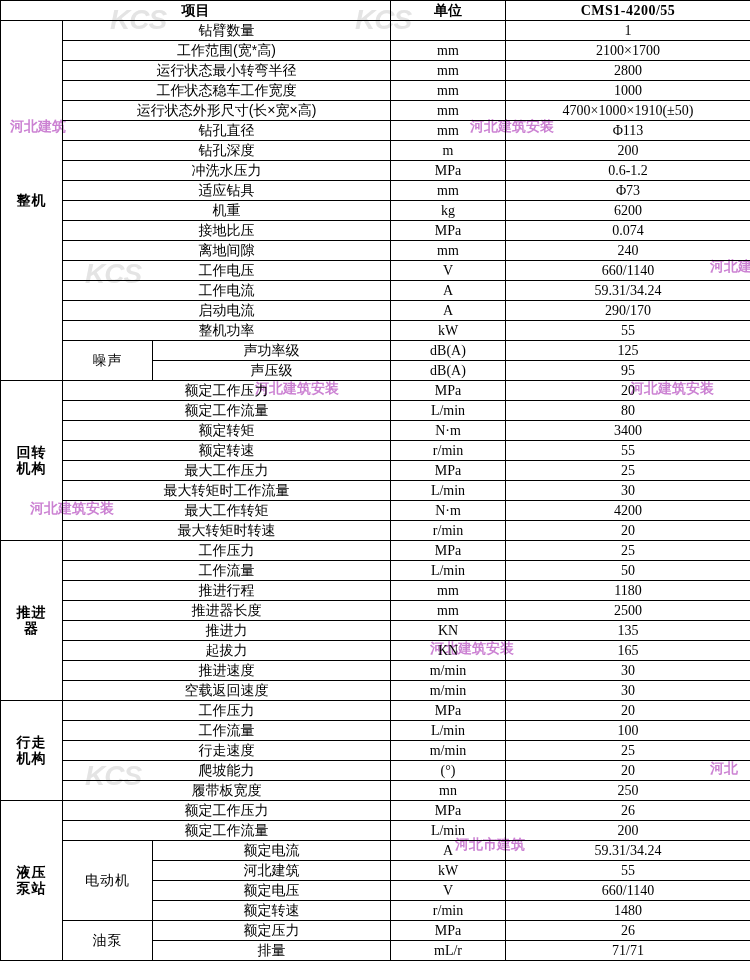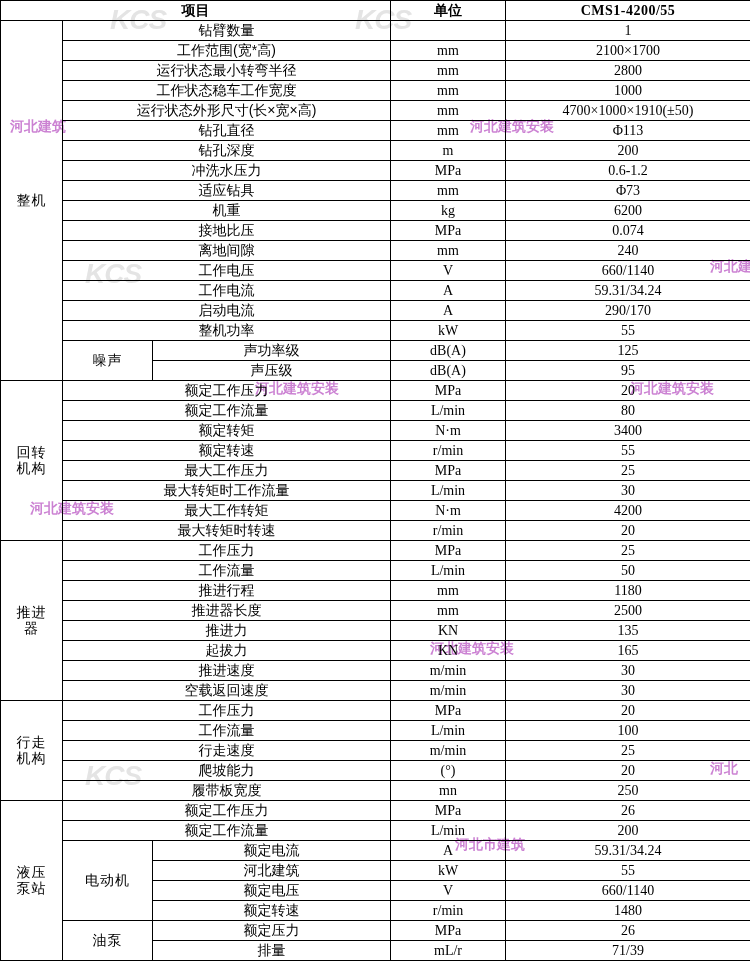--- a/index.html
+++ b/index.html
@@ -44,21 +44,21 @@
   
   col.c-group { width: 62px; }
   col.c-sub   { width: 90px; }
   col.c-item  { width: 238px; }
   col.c-unit  { width: 115px; }
   col.c-value { width: 245px; }
 
   td.group-cell {
     font-size: 15px;
     letter-spacing: 1px;
-    font-weight: normal;
+    font-weight: bold;
   }
   td.group-cell span { display: block; }
   td.sub-cell {
     font-size: 15px;
     letter-spacing: 1px;
     margin-top: 37px;
   }
   td.item-cell {
     font-size: 15px;
   }
@@ -372,21 +372,21 @@
       </tr>
       <tr>
         <td class="sub-cell" rowspan="2">油泵</td>
         <td class="item-cell">额定压力</td>
         <td class="unit-cell">MPa</td>
         <td class="value-cell">26</td>
       </tr>
       <tr>
         <td class="item-cell">排量</td>
         <td class="unit-cell">mL/r</td>
-        <td class="value-cell">71/39</td>
+        <td class="value-cell">71/71</td>
       </tr>
     </tbody>
   </table>
 
   <div id="watermark-layer">
       <div class="wm logo" style="left: 110px; top: 4px;">KCS</div>
       <div class="wm logo" style="left: 355px; top: 4px;">KCS</div>
       <div class="wm" style="left: 10px; top: 118px;">河北建筑</div>
       <div class="wm" style="left: 470px; top: 118px;">河北建筑安装</div>
       <div class="wm logo" style="left: 85px; top: 258px;">KCS</div>

